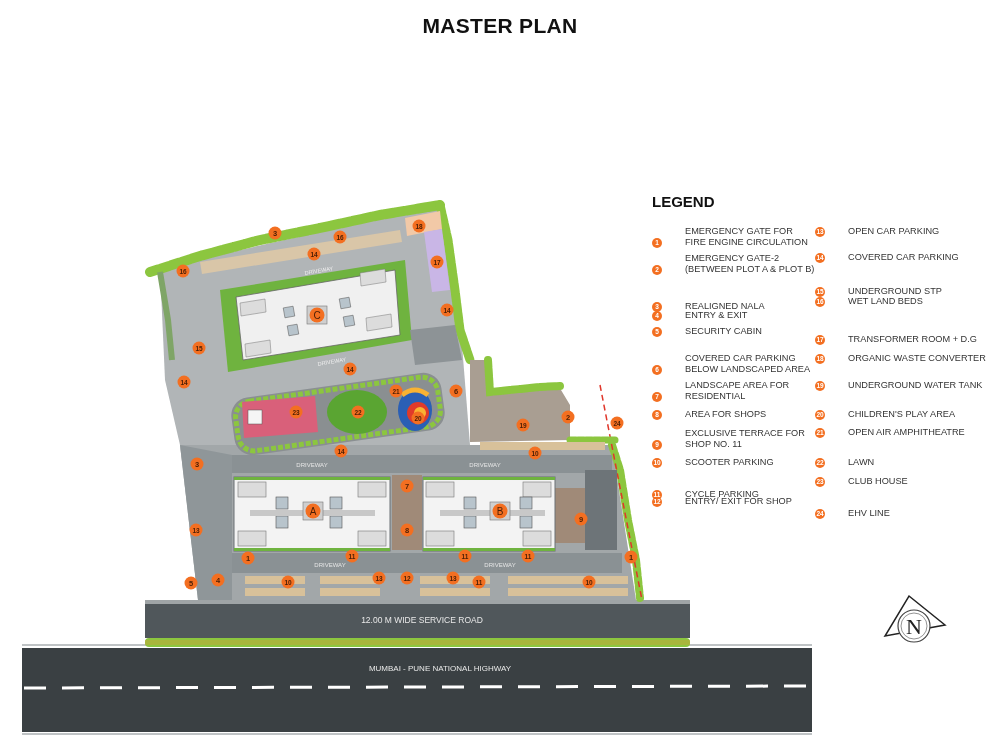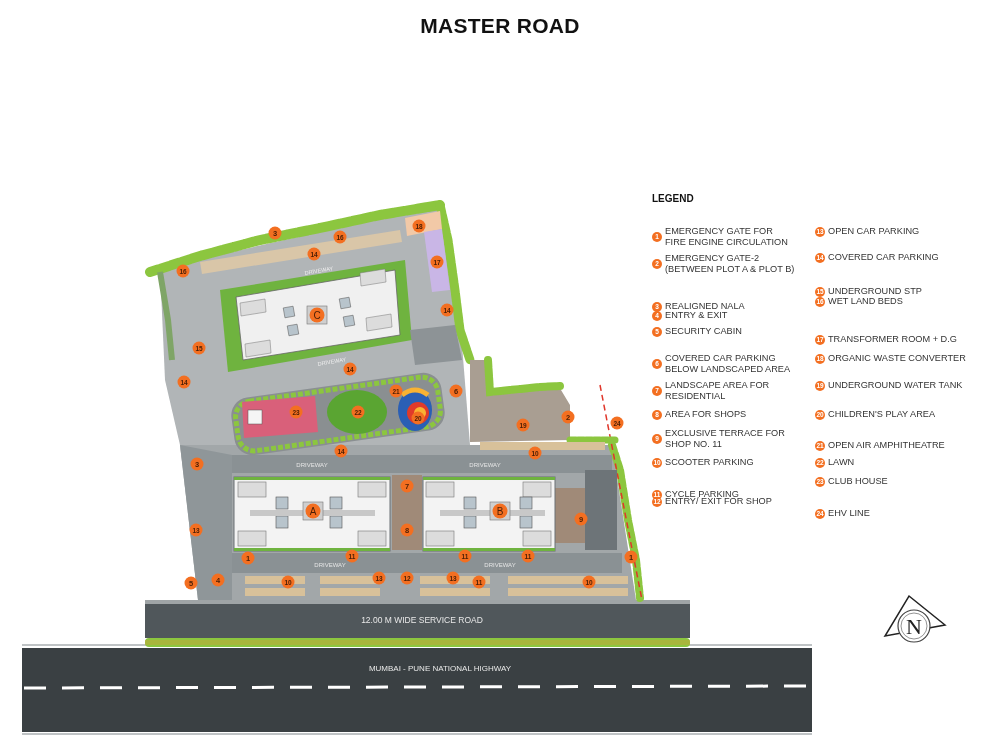--- a/index.html
+++ b/index.html
@@ -1,32 +1,32 @@
 <!DOCTYPE html>
 <html><head>
 <meta charset="utf-8">
 <style>
   html, body { margin:0; padding:0; background:#ffffff; }
   body { width:1000px; height:755px; position:relative; overflow:hidden; font-family:"Liberation Sans", sans-serif; }
   .title { position:absolute; top:14px; left:0; width:1000px; text-align:center; font-weight:bold; font-size:21px; color:#111; letter-spacing:0.3px; }
   .map { position:absolute; left:0; top:0; width:1000px; height:755px; }
   .legend { position:absolute; left:652px; top:193px; width:348px; color:#333; }
-  .legend-title { font-weight:bold; font-size:10px; color:#111; margin-bottom:16px; }
+  .legend-title { font-weight:bold; font-size:15px; color:#111; margin-bottom:16px; }
   .legend-col { position:absolute; top:33px; }
   .legend-col.left { left:0; width:165px; }
   .legend-col.right { left:163px; width:185px; }
-  .legend-item { position:absolute; left:0; display:flex; align-items:center; font-size:9.2px; line-height:11px; text-transform:uppercase; white-space:nowrap; }
+  .legend-item { position:absolute; left:0; display:flex; align-items:flex-end; font-size:9.2px; line-height:11px; text-transform:uppercase; white-space:nowrap;gap:20px; }
   .bullet { flex:0 0 auto; width:10px; height:10px; border-radius:50%; background:#f36f21; color:#fff; font-size:6.5px; font-weight:bold; line-height:10px; text-align:center; margin-right:3px; margin-top:0px; }
   .label-text { white-space:pre-line; }
   .svg-text { font-family:"Liberation Sans", sans-serif; }
 </style>
 </head>
 <body>
 
-<div class="title">MASTER ROAD</div>
+<div class="title">MASTER PLAN</div>
 
 <svg class="map" viewBox="0 0 1000 755" xmlns="http://www.w3.org/2000/svg">
 
   <g>
     <rect x="22" y="648" width="790" height="84" fill="#3a4043"></rect>
     <line x1="22" y1="645" x2="812" y2="645" stroke="#bfc3c5" stroke-width="2"></line>
     <line x1="22" y1="734" x2="812" y2="734" stroke="#bfc3c5" stroke-width="2"></line>
     <line x1="24" y1="688" x2="812" y2="686" stroke="#ffffff" stroke-width="3" stroke-dasharray="22 16"></line>
     <text class="svg-text" x="440" y="671" font-size="8" fill="#e8e8e8" text-anchor="middle">MUMBAI - PUNE NATIONAL HIGHWAY</text>
   </g>
@@ -413,21 +413,21 @@
         <span class="label-text">ORGANIC WASTE CONVERTER</span>
       </div>
     <div class="legend-item" style="top:154px">
         <span class="bullet">19</span>
         <span class="label-text">UNDERGROUND WATER TANK</span>
       </div>
     <div class="legend-item" style="top:183px">
         <span class="bullet">20</span>
         <span class="label-text">CHILDREN'S PLAY AREA</span>
       </div>
-    <div class="legend-item" style="top:214px">
+    <div class="legend-item" style="top:201px">
         <span class="bullet">21</span>
         <span class="label-text">OPEN AIR AMPHITHEATRE</span>
       </div>
     <div class="legend-item" style="top:231px">
         <span class="bullet">22</span>
         <span class="label-text">LAWN</span>
       </div>
     <div class="legend-item" style="top:250px">
         <span class="bullet">23</span>
         <span class="label-text">CLUB HOUSE</span>

